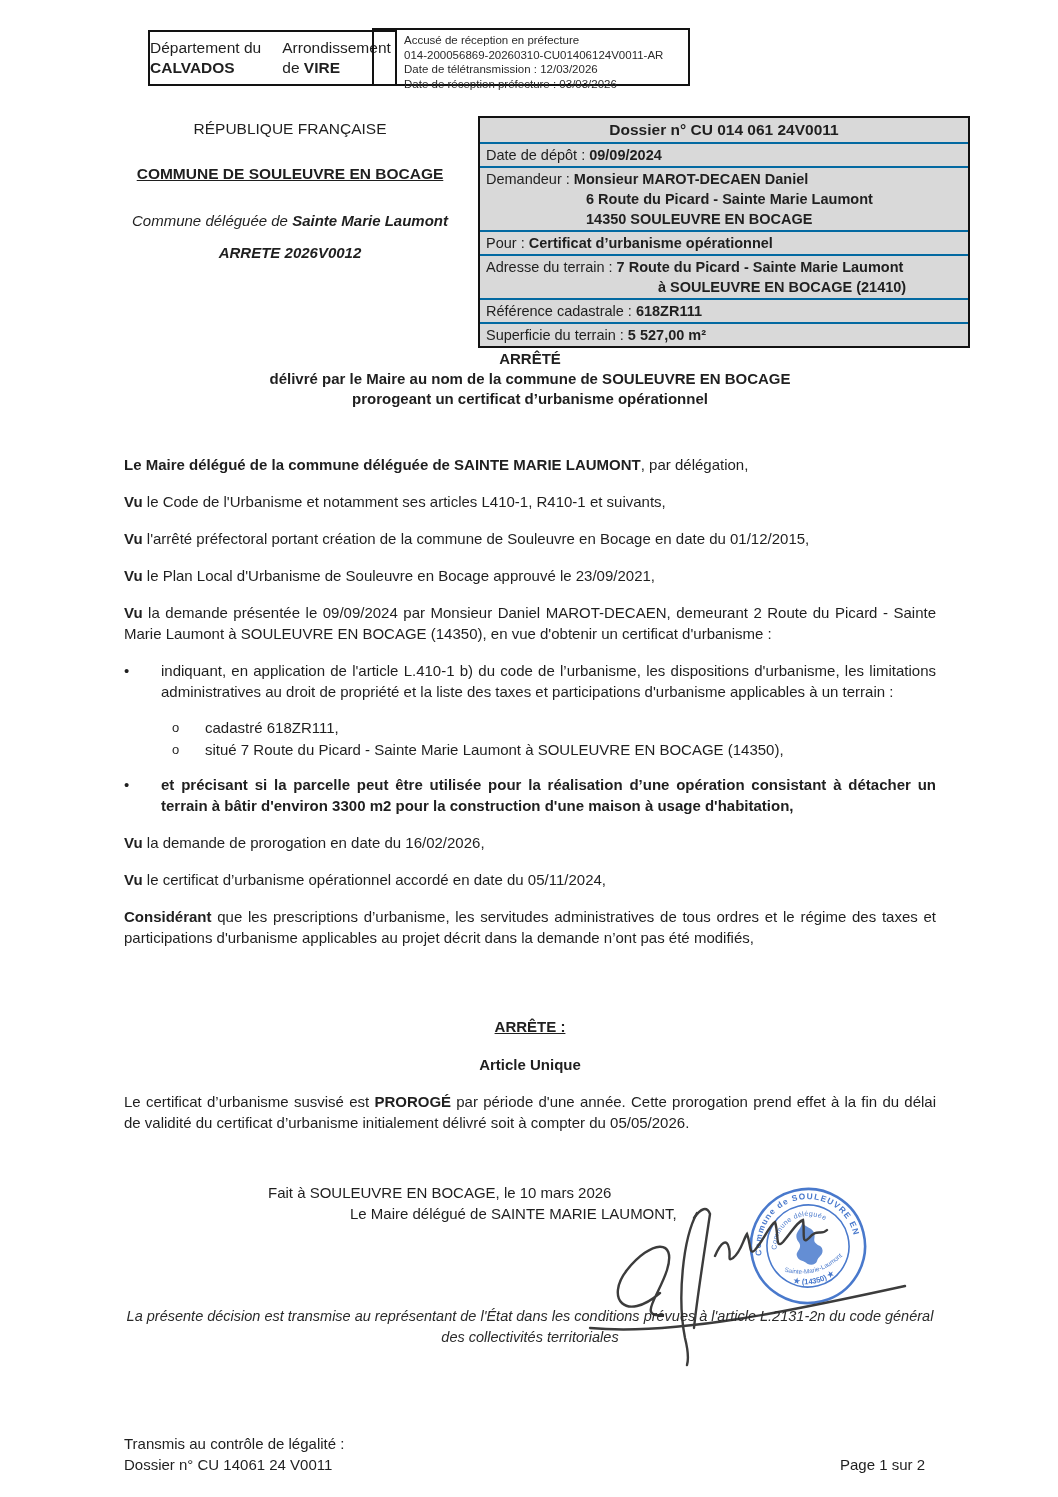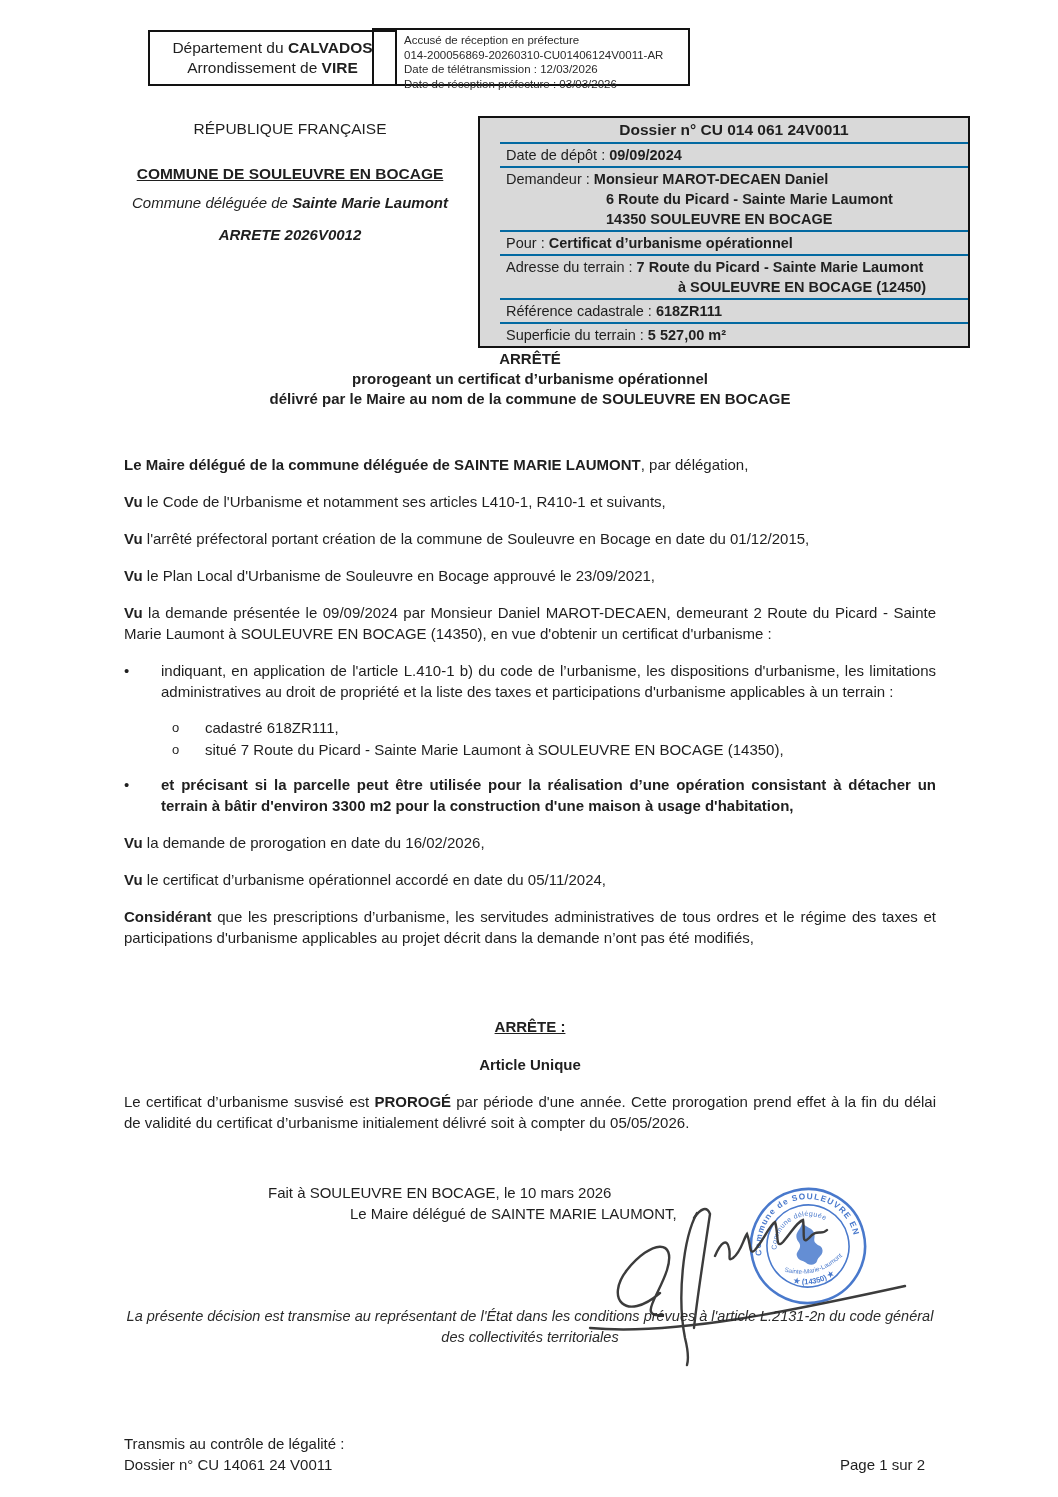--- a/index.html
+++ b/index.html
@@ -14,44 +14,44 @@
   .b { font-weight:bold; }
   .i { font-style:italic; }
   .u { text-decoration:underline; }
   .ctr { text-align:center; }
   .just { text-align:justify; }
 
   
   .dept-box {
     left:148px; top:30px; width:249px; height:56px;
     border:2px solid #121212; background:#fff;
-    display:flex; flex-direction:column; justify-content:center; align-items:center;
+    display:flex; flex-direction:row; justify-content:center; align-items:center;
     font-size:15.5px; line-height:20px;
   }
   .ar-box {
     left:372px; top:28px; width:318px; height:58px;
     border:2px solid #121212; background:transparent;
     padding:3px 6px 3px 30px;
     font-size:11.5px; line-height:14.5px; color:#2a2a2a;
   }
   
   .dept-right-line { left:395px; top:30px; width:2px; height:56px; background:#121212; }
 
   
   .left-col { left:100px; top:118px; width:380px; text-align:center; }
   .left-col .republique { font-size:15.5px; }
   .left-col .commune { margin-top:24px; font-size:15.5px; }
-  .left-col .deleguee { margin-top:8px; }
+  .left-col .deleguee { margin-top:26px; }
   .left-col .arrete-num { margin-top:11px; }
 
   
   .dossier-table {
     left:478px; top:116px; width:492px;
     border:2px solid #121212; background:#d9d9d9;
-    font-size:14.5px; line-height:20px;padding-left:20px;
+    font-size:14.5px; line-height:20px;
   }
   .dossier-table .row { border-top:2px solid #0369a1; padding:1px 6px; }
   .dossier-table .row.first { border-top:none; }
   .dossier-table .thead { font-size:15.5px; padding:2px 6px; }
   .ind-demandeur { padding-left:100px; }
   .ind-adresse  { padding-left:172px; }
 
   
   .doc-title { left:124px; top:349px; width:812px; line-height:20px; }
 
@@ -109,30 +109,30 @@
     <div class="row first thead ctr b">Dossier n° CU 014 061 24V0011</div>
     <div class="row"><span>Date de dépôt : </span><span class="b">09/09/2024</span></div>
     <div class="row">
       <div><span>Demandeur : </span><span class="b">Monsieur MAROT-DECAEN Daniel</span></div>
       <div class="b ind-demandeur">6 Route du Picard - Sainte Marie Laumont</div>
       <div class="b ind-demandeur">14350 SOULEUVRE EN BOCAGE</div>
     </div>
     <div class="row"><span>Pour : </span><span class="b">Certificat d’urbanisme opérationnel</span></div>
     <div class="row">
       <div><span>Adresse du terrain : </span><span class="b">7 Route du Picard - Sainte Marie Laumont</span></div>
-      <div class="b ind-adresse">à SOULEUVRE EN BOCAGE (12450)</div>
+      <div class="b ind-adresse">à SOULEUVRE EN BOCAGE (21410)</div>
     </div>
     <div class="row"><span>Référence cadastrale : </span><span class="b">618ZR111</span></div>
     <div class="row"><span>Superficie du terrain : </span><span class="b">5 527,00 m²</span></div>
   </div>
 
   <div class="abs doc-title ctr b">
     <div>ARRÊTÉ</div>
+    <div>délivré par le Maire au nom de la commune de SOULEUVRE EN BOCAGE</div>
     <div>prorogeant un certificat d’urbanisme opérationnel</div>
-    <div>délivré par le Maire au nom de la commune de SOULEUVRE EN BOCAGE</div>
   </div>
 
   <div class="abs body-text">
     <p><span class="b">Le Maire délégué de la commune déléguée de SAINTE MARIE LAUMONT</span><span>, par délégation,</span></p>
 
     <p><span class="b">Vu</span><span> le Code de l'Urbanisme et notamment ses articles L410-1, R410-1 et suivants,</span></p>
     <p><span class="b">Vu</span><span> l'arrêté préfectoral portant création de la commune de Souleuvre en Bocage en date du 01/12/2015,</span></p>
     <p><span class="b">Vu</span><span> le Plan Local d'Urbanisme de Souleuvre en Bocage approuvé le 23/09/2021,</span></p>
     <p class="just"><span class="b">Vu</span><span> la demande présentée le 09/09/2024 par Monsieur Daniel MAROT-DECAEN, demeurant 2 Route du Picard - Sainte Marie Laumont à SOULEUVRE EN BOCAGE (14350), en vue d'obtenir un certificat d'urbanisme :</span></p>
 

